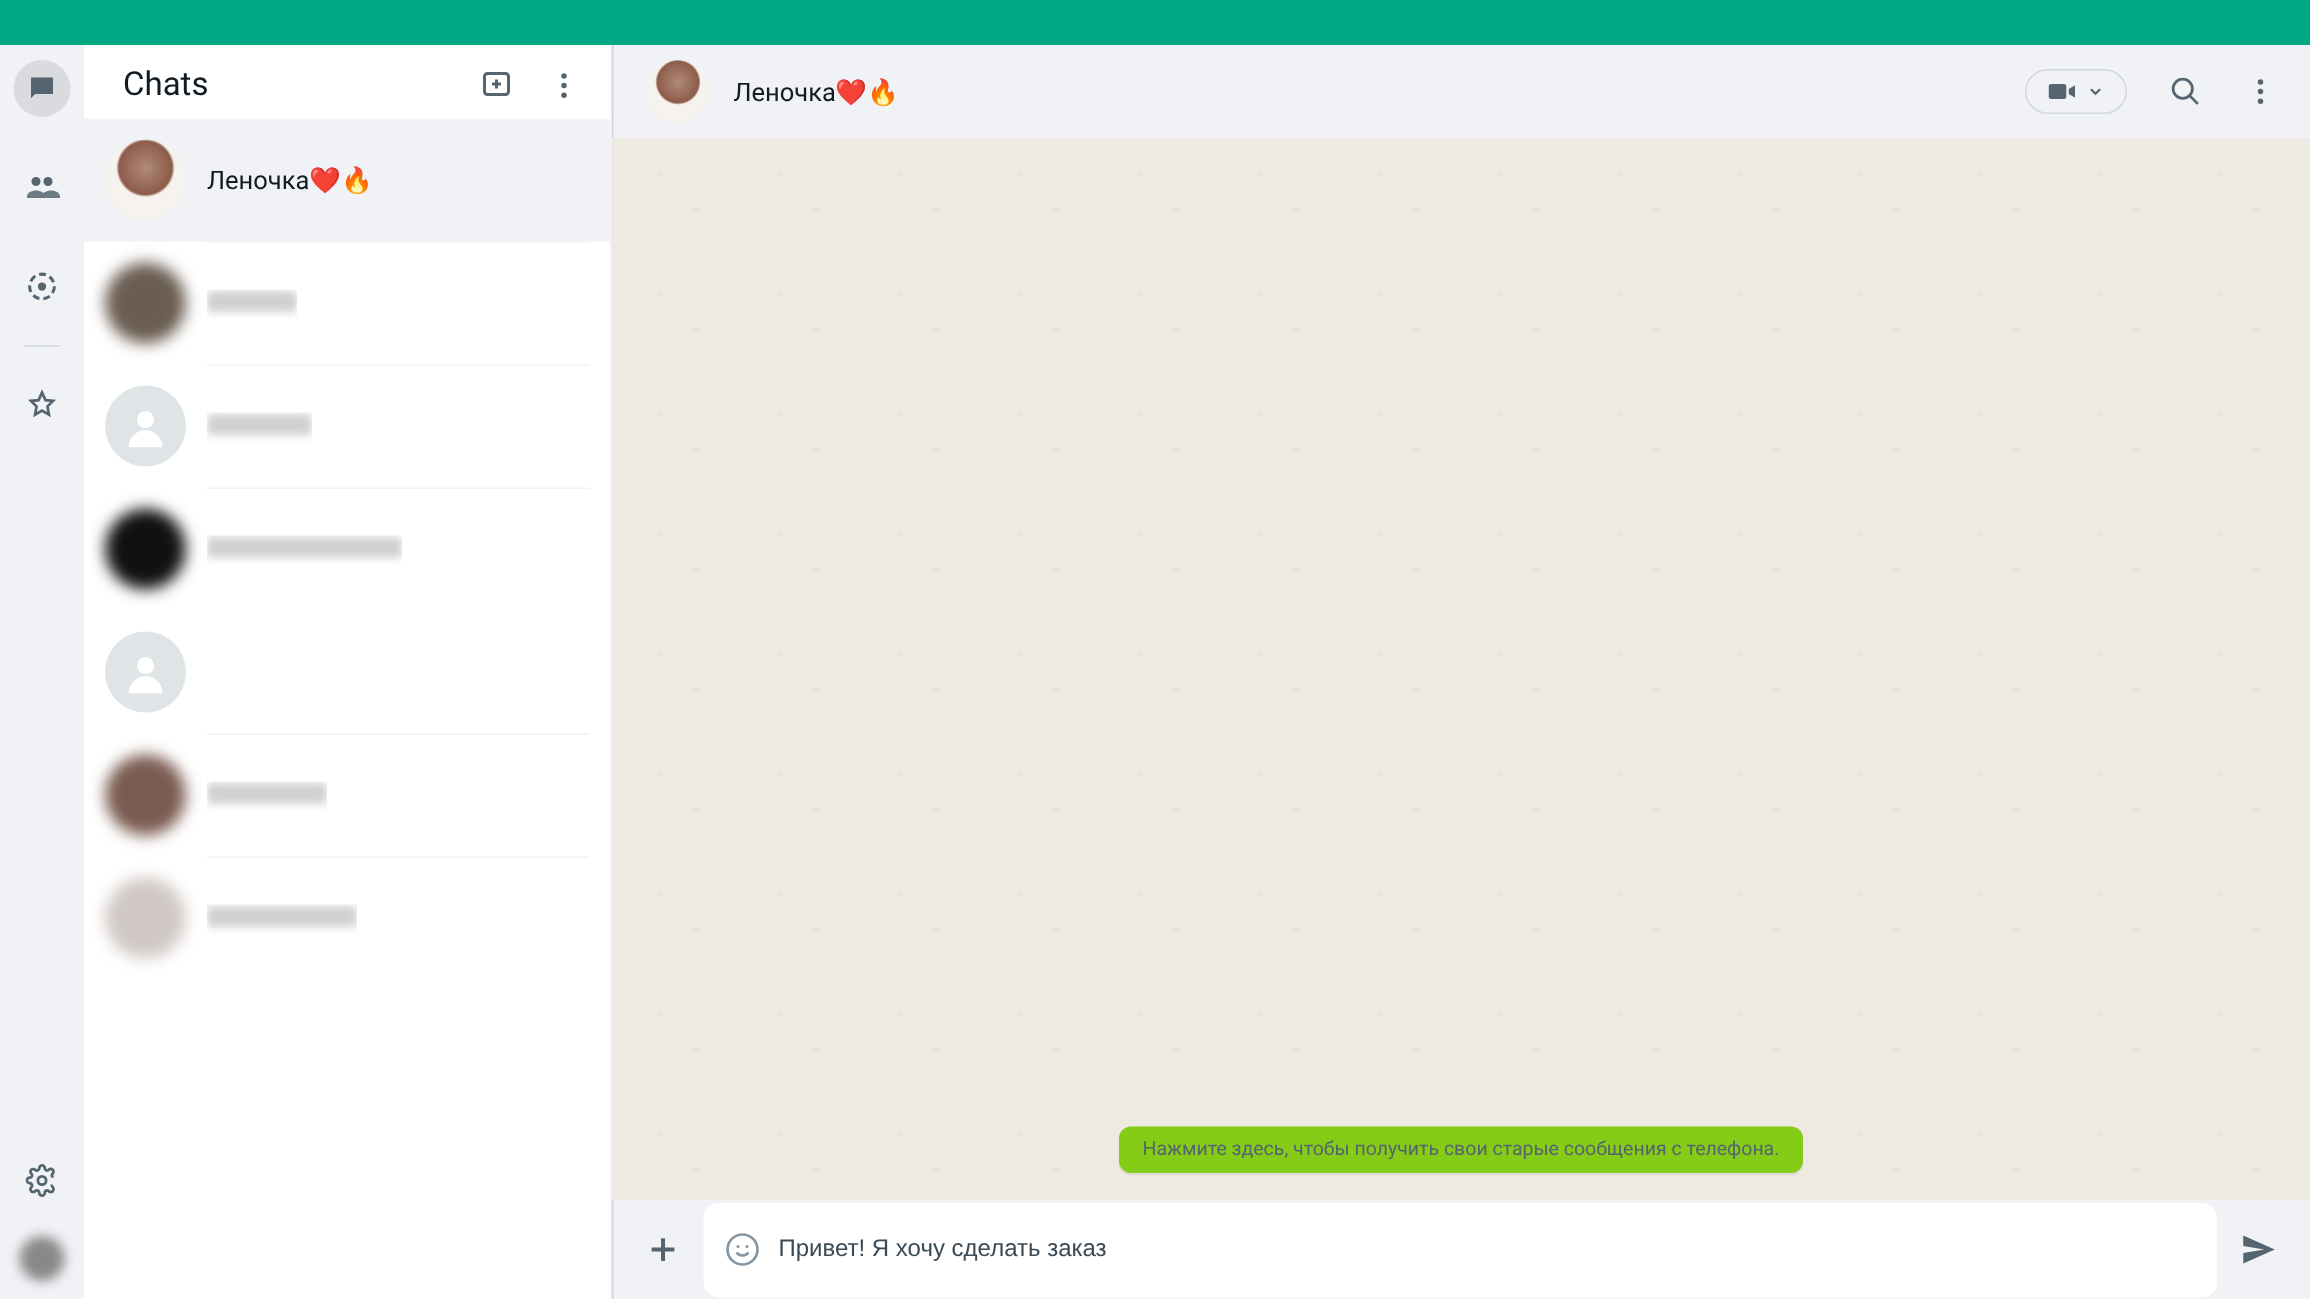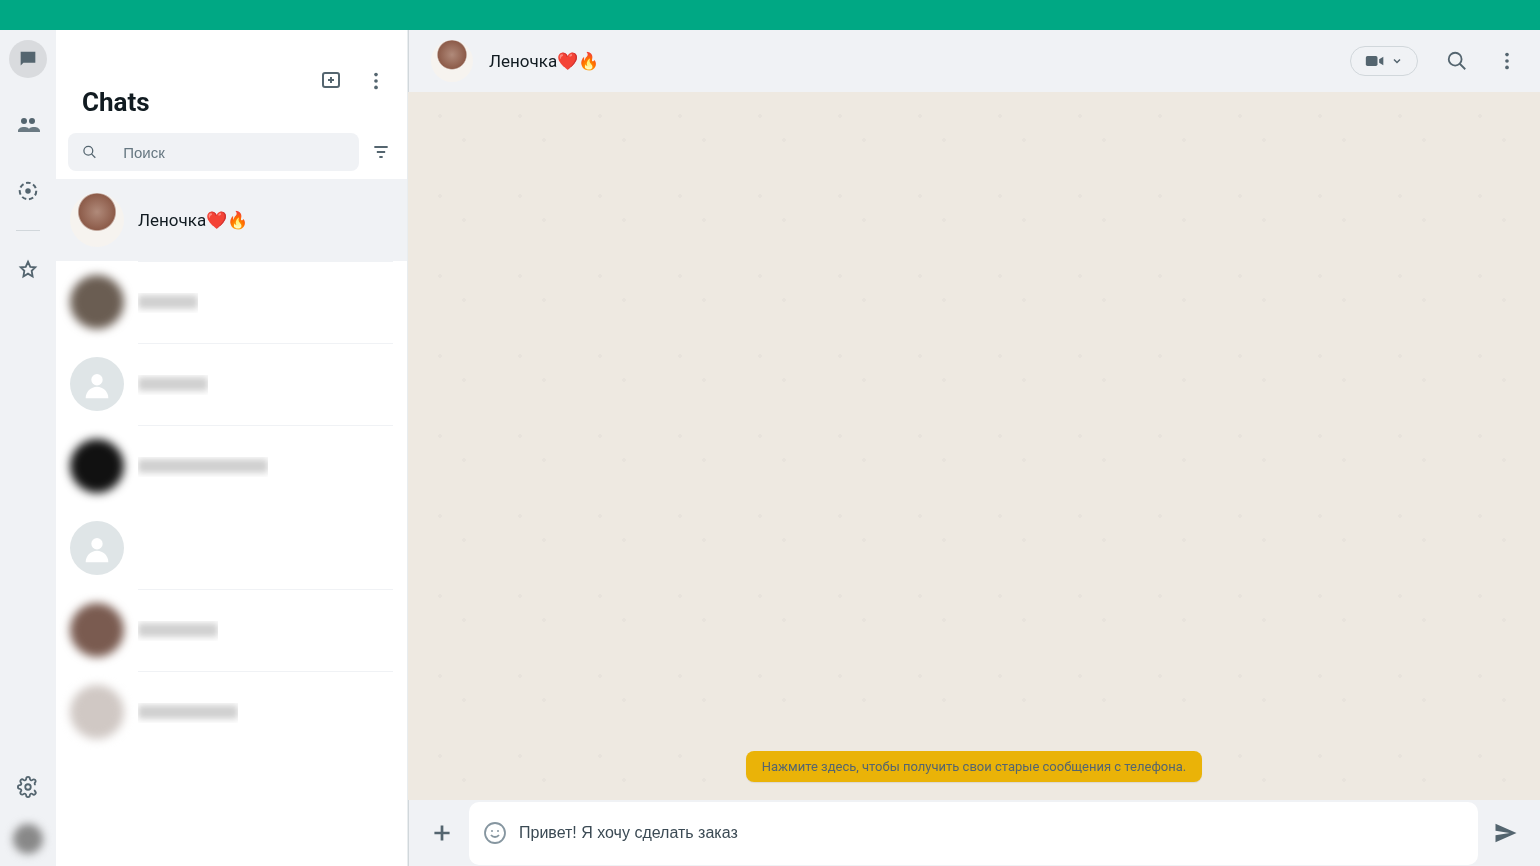--- a/index.html
+++ b/index.html
@@ -7,21 +7,21 @@
   .top-bar { height: 30px; background: #00a884; }
   .app { display: flex; height: 836px; }
   .rail { width: 56px; background: #f0f2f5; display: flex; flex-direction: column; align-items: center; padding-top: 10px; gap: 28px; position: relative; }
   .rail-icon { width: 38px; height: 38px; display: flex; align-items: center; justify-content: center; border-radius: 50%; cursor: pointer; color: #54656f; }
   .rail-icon.active { background: #d9dbde; }
   .rail-divider { width: 24px; height: 1px; background: #d1d7db; margin: -8px 0; }
   .rail-bottom { position: absolute; bottom: 12px; display: flex; flex-direction: column; align-items: center; gap: 18px; }
   .rail-avatar { width: 30px; height: 30px; border-radius: 50%; background: #888; filter: blur(4px); }
   .sidebar { width: 352px; background: #fff; display: flex; flex-direction: column; border-right: 1px solid #e9edef; }
   .sidebar-header { display: flex; align-items: center; justify-content: space-between; padding: 14px 20px 10px 26px; }
-  .sidebar-title { font-size: 26px; font-weight: 700; color: #111b21; margin-top: 43px; }
+  .sidebar-title { font-size: 22px; font-weight: 400; color: #111b21; }
   .sidebar-header-right { display: flex; gap: 22px; align-items: center; color: #54656f; }
   .icon-btn { cursor: pointer; display: flex; align-items: center; justify-content: center; }
   .search-row { display: flex; align-items: center; padding: 6px 10px 8px 12px; gap: 6px; }
   .search-box { flex: 1; background: #f0f2f5; border-radius: 8px; display: flex; align-items: center; height: 38px; padding: 0 14px; }
   .search-box input { border: none; background: transparent; outline: none; font-size: 15px; margin-left: 26px; color: #667781; width: 100%; }
   .search-box input::placeholder { color: #667781; }
   .filter-icon { color: #54656f; padding: 6px; cursor: pointer; }
   .chat-list { flex: 1; overflow: hidden; }
   .chat-item { display: flex; align-items: center; height: 82px; padding: 0 14px; cursor: pointer; position: relative; }
   .chat-item.active { background: #f0f2f5; }
@@ -41,21 +41,21 @@
   .main-title { margin-left: 16px; font-size: 17px; color: #111b21; flex: 1; }
   .main-actions { display: flex; align-items: center; gap: 28px; color: #54656f; }
   .video-call { display: flex; align-items: center; gap: 6px; border: 1px solid #d1d7db; border-radius: 24px; padding: 6px 14px; }
   .conversation { flex: 1; position: relative; display:flex; flex-direction:column; justify-content:flex-end; align-items:center; padding-bottom: 18px; }
   .conversation-bg {
     position: absolute; inset: 0; opacity: 0.06;
     background-color: #e5ddd5;
     background-image: radial-gradient(circle at 40% 30%, #888 2px, transparent 2px), radial-gradient(circle at 70% 60%, #888 2px, transparent 2px);
     background-size: 80px 80px;
   }
-  .system-bubble { background: #eab308; color: #54656f; font-size: 13px; padding: 8px 16px; border-radius: 8px; box-shadow: 0 1px 1px rgba(0,0,0,0.08); position: relative; z-index: 1; cursor:pointer; }
+  .system-bubble { background: #84cc16; color: #54656f; font-size: 13px; padding: 8px 16px; border-radius: 8px; box-shadow: 0 1px 1px rgba(0,0,0,0.08); position: relative; z-index: 1; cursor:pointer; }
   .composer { height: 66px; background: #f0f2f5; display: flex; align-items: center; padding: 0 20px; gap: 14px; border-left: 1px solid #d1d7db; }
   .composer-input-wrap { flex: 1; background: #fff; border-radius: 10px; display: flex; align-items: center; height: 63px; padding: 0 14px; }
   .composer-input-wrap input { border: none; outline: none; font-size: 16px; margin-left: 12px; width: 100%; color: #3b4a54; }
   svg { display: block; }
 </style>
 </head>
 <body>
 
 <div class="top-bar"></div>
 <div class="app">
@@ -106,34 +106,20 @@
               <path d="M12 8v6M9 11h6"></path>
             </svg>
         </div>
         <div class="icon-btn">
           <svg width="22" height="22" viewBox="0 0 24 24" fill="#54656f">
               <circle cx="12" cy="5" r="2"></circle>
               <circle cx="12" cy="12" r="2"></circle>
               <circle cx="12" cy="19" r="2"></circle>
             </svg>
         </div>
-      </div>
-    </div>
-    <div class="search-row">
-      <div class="search-box">
-        <svg width="18" height="18" viewBox="0 0 24 24" fill="none" stroke="#54656f" stroke-width="2">
-            <circle cx="10" cy="10" r="7"></circle>
-            <path d="M21 21l-6-6"></path>
-          </svg>
-        <input type="text" placeholder="Поиск" style="">
-      </div>
-      <div class="filter-icon">
-        <svg width="20" height="20" viewBox="0 0 24 24" fill="none" stroke="#54656f" stroke-width="2.2">
-            <path d="M4 6h16M7 12h10M10 18h4"></path>
-          </svg>
       </div>
     </div>
     <div class="chat-list">
 
       <div class="chat-item active">
         <div class="avatar" style="background: radial-gradient(circle at 50% 35%, #b08a7a 0, #8d5c4a 40%, #f6f3ef 44%, #f6f3ef 100%);"></div>
         <div class="chat-meta">
           <div class="chat-name-row">
             <div class="chat-name">Леночка❤️🔥</div>
             <div class="chat-time"></div>

